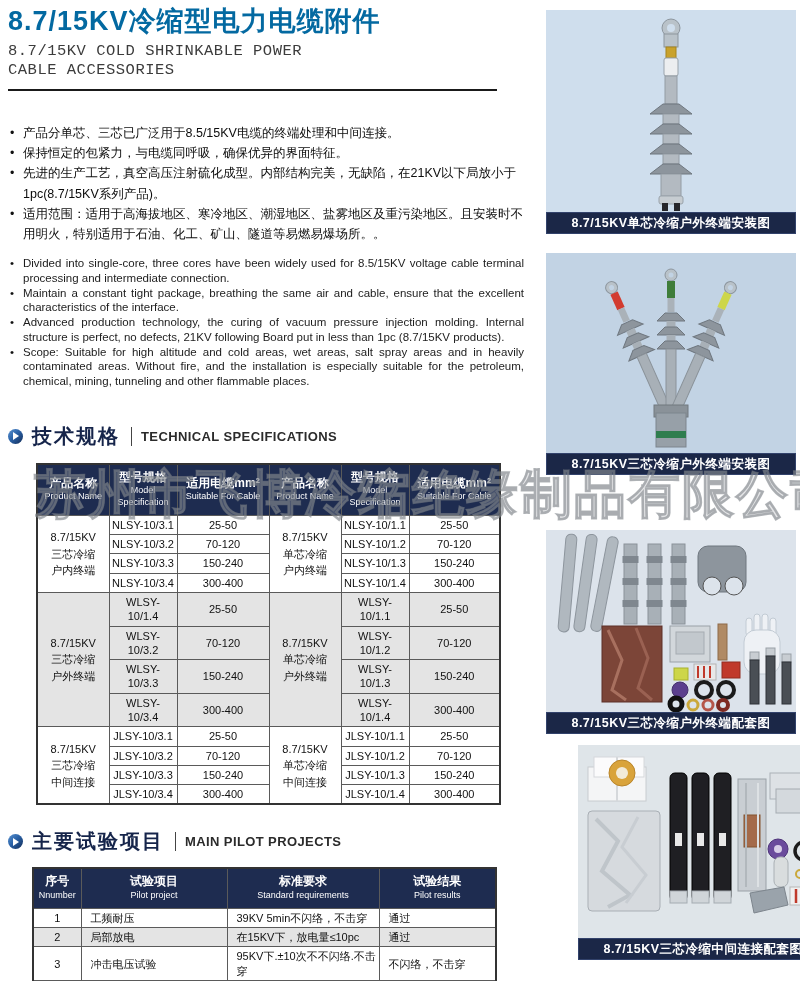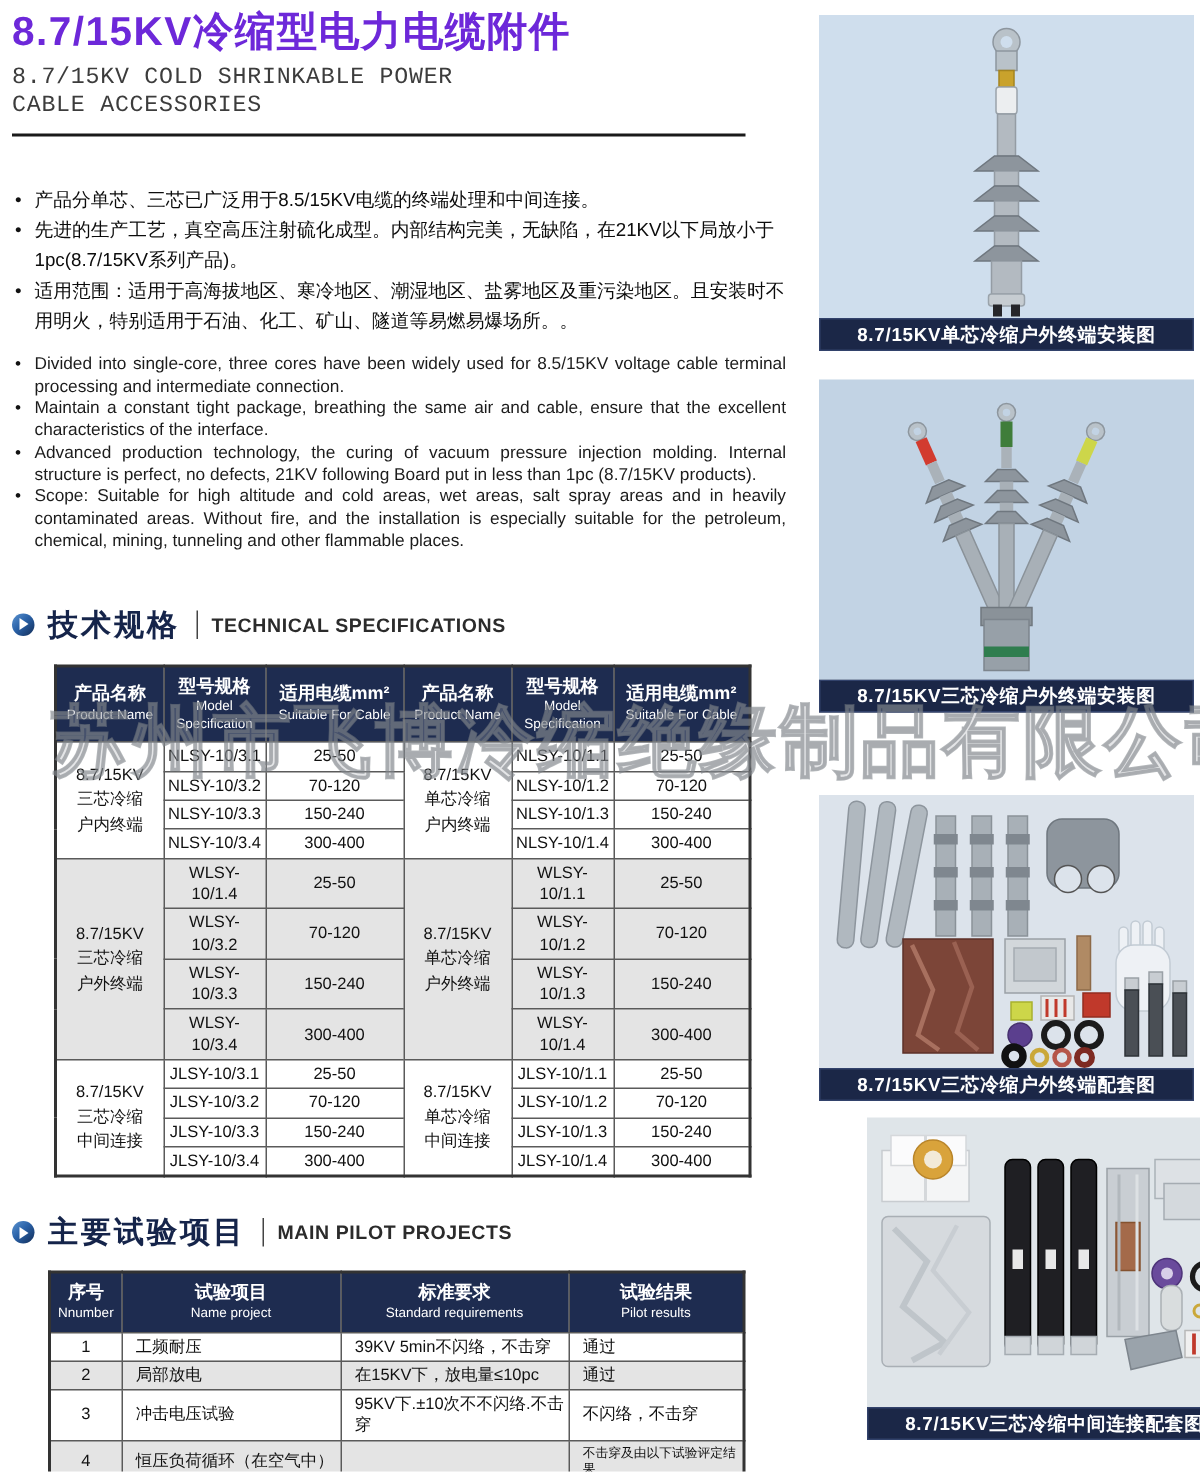--- a/index.html
+++ b/index.html
@@ -3,21 +3,21 @@
 <meta charset="utf-8">
 <style>
   * { margin:0; padding:0; box-sizing:border-box; }
   html,body { width:800px; height:981px; background:#fff; overflow:hidden;
               font-family:"Liberation Sans","DejaVu Sans",sans-serif; }
   .page { position:relative; width:800px; height:981px; background:#fff; }
 
   
   .left-col { position:absolute; left:8px; top:6px; width:524px; }
 
-  .title-cn { font-size:27px; font-weight:bold; color:#6d28d9; letter-spacing:1px; line-height:1.15; }
+  .title-cn { font-size:27px; font-weight:bold; color:#0369a1; letter-spacing:1px; line-height:1.15; }
   .subtitle-en { margin-top:5px; font-size:15.5px; color:#3c3c3c; letter-spacing:.5px; line-height:1.25;font-family:Liberation Mono, monospace; }
   .head-rule { margin-top:8px; width:489px; border-top:2px solid #1a1a1a; }
 
   ul.features { list-style:none; }
   .features-cn { margin-top:32px; width:516px; }
   .features-cn li { position:relative; padding-left:15px; font-size:12.5px; color:#0c0c0c; line-height:1.62; }
   .features-cn li::before { content:"•"; position:absolute; left:2px; top:0; color:#111; }
   .features-en { margin-top:12px; width:516px; }
   .features-en li { position:relative; padding-left:15px; font-size:11.5px; color:#1c1c1c; line-height:1.28; text-align:justify; }
   .features-en li::before { content:"•"; position:absolute; left:2px; top:0; color:#111; }
@@ -74,20 +74,21 @@
   <div class="left-col">
     <div class="title-cn">8.7/15KV冷缩型电力电缆附件</div>
     <div class="subtitle-en">
       <div>8.7/15KV COLD SHRINKABLE POWER</div>
       <div>CABLE ACCESSORIES</div>
     </div>
     <div class="head-rule"></div>
 
     <ul class="features features-cn">
         <li>产品分单芯、三芯已广泛用于8.5/15KV电缆的终端处理和中间连接。</li>
+        <li>保持恒定的包紧力，与电缆同呼吸，确保优异的界面特征。</li>
         <li>先进的生产工艺，真空高压注射硫化成型。内部结构完美，无缺陷，在21KV以下局放小于1pc(8.7/15KV系列产品)。</li>
         <li>适用范围：适用于高海拔地区、寒冷地区、潮湿地区、盐雾地区及重污染地区。且安装时不用明火，特别适用于石油、化工、矿山、隧道等易燃易爆场所。。</li>
       </ul>
     <ul class="features features-en">
         <li>Divided into single-core, three cores have been widely used for 8.5/15KV voltage cable terminal processing and intermediate connection.</li>
         <li>Maintain a constant tight package, breathing the same air and cable, ensure that the excellent characteristics of the interface.</li>
         <li>Advanced production technology, the curing of vacuum pressure injection molding. Internal structure is perfect, no defects, 21KV following Board put in less than 1pc (8.7/15KV products).</li>
         <li>Scope: Suitable for high altitude and cold areas, wet areas, salt spray areas and in heavily contaminated areas. Without fire, and the installation is especially suitable for the petroleum, chemical, mining, tunneling and other flammable places.</li>
       </ul>
 
@@ -209,21 +210,21 @@
     <table class="pilot-table">
       <colgroup>
           <col style="width:48px">
           <col style="width:146px">
           <col style="width:152px">
           <col style="width:117px">
         </colgroup>
       <thead>
           <tr>
             <th>序号<span class="en">Nnumber</span></th>
-            <th>试验项目<span class="en">Name project</span></th>
+            <th>试验项目<span class="en">Pilot project</span></th>
             <th>标准要求<span class="en">Standard requirements</span></th>
             <th>试验结果<span class="en">Pilot results</span></th>
           </tr>
         </thead>
       <tbody>
           <tr>
             <td class="c-no">1</td>
             <td class="c-proj">工频耐压</td>
             <td class="c-std">39KV 5min不闪络，不击穿</td>
             <td class="c-res">通过</td>

